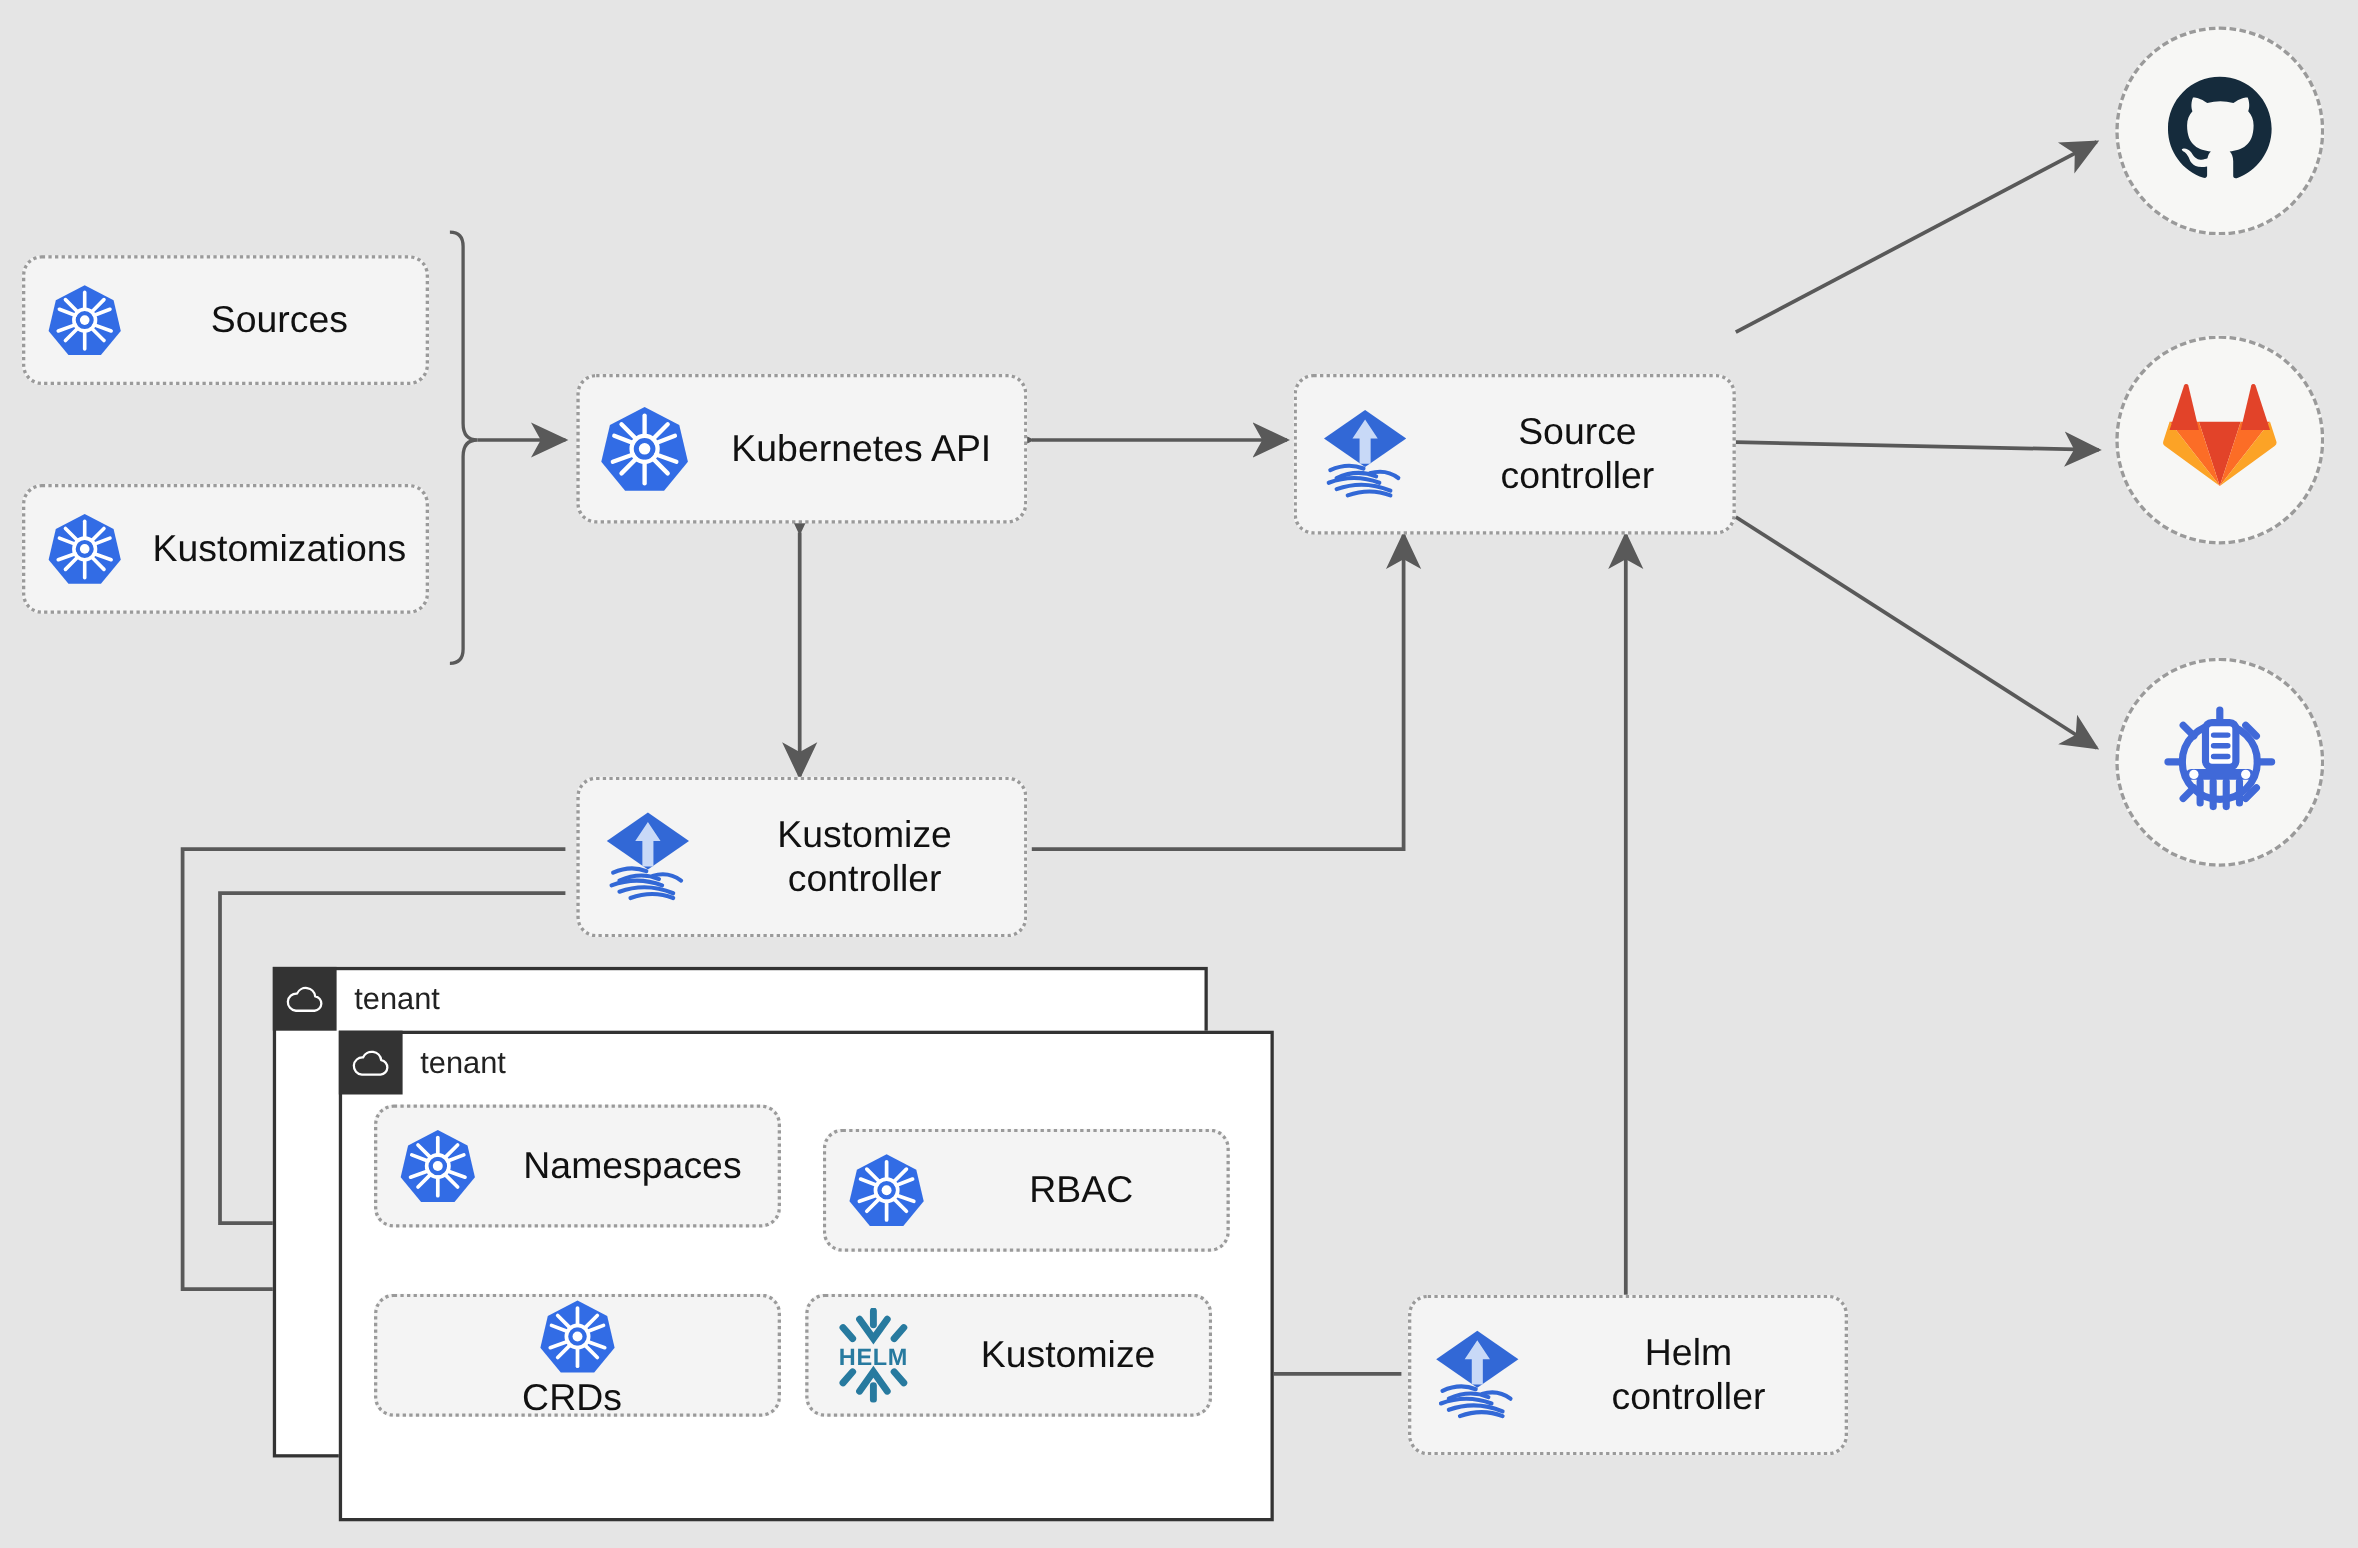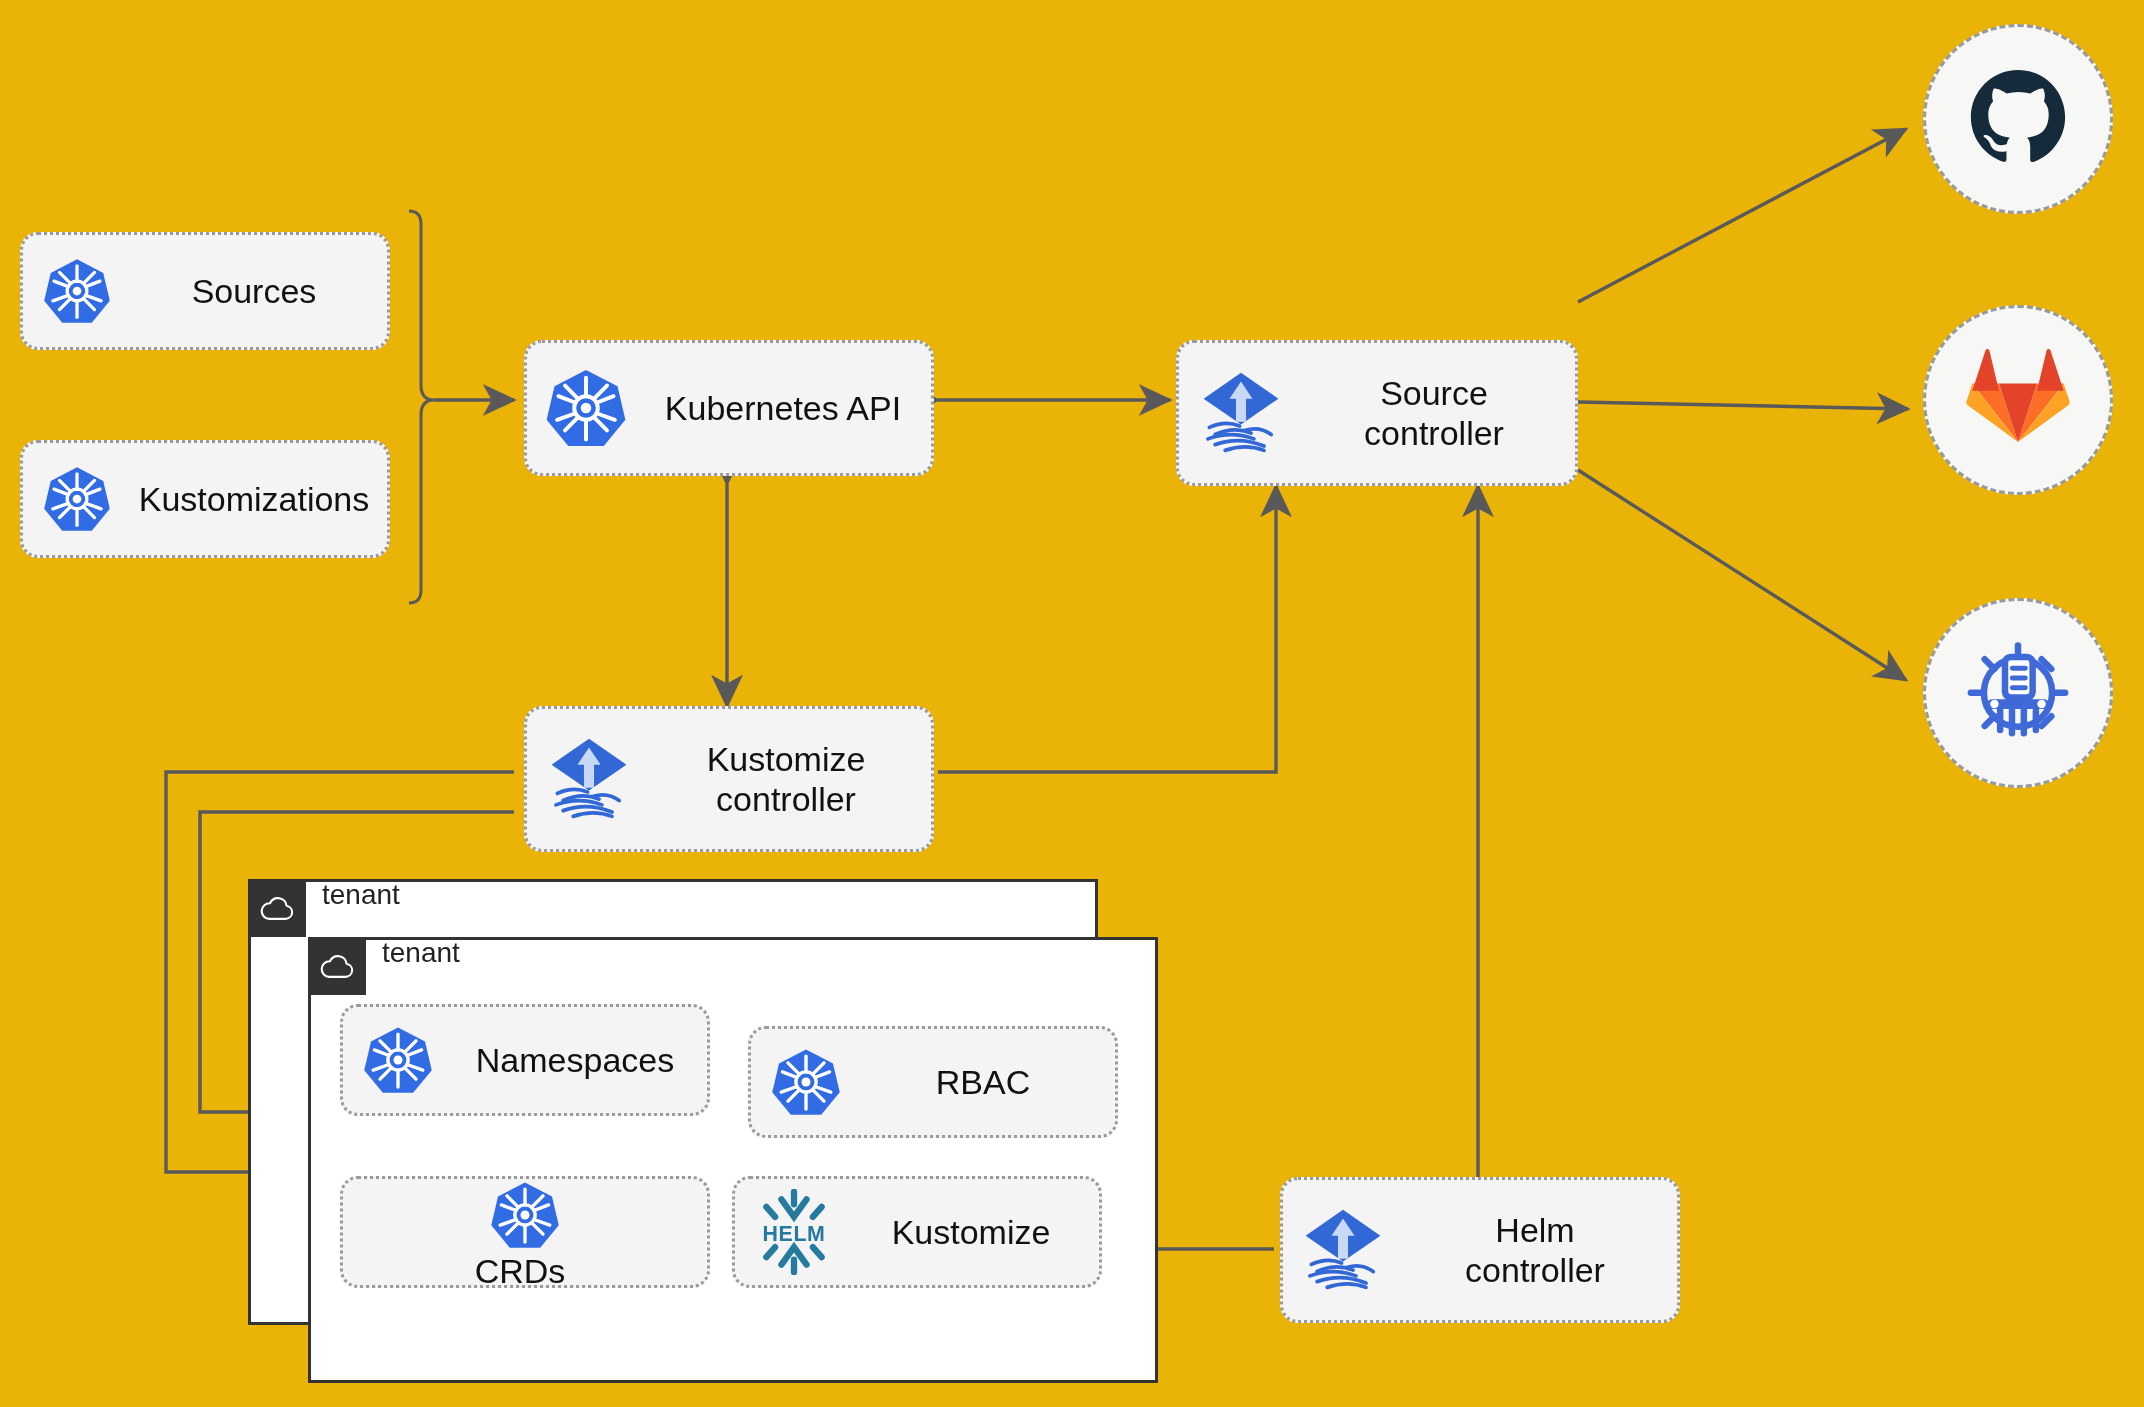--- a/index.html
+++ b/index.html
@@ -1,17 +1,17 @@
 <!DOCTYPE html>
 <html><head>
 <meta charset="utf-8">
 <style>
   html,body{margin:0;padding:0;background:#ffffff;}
   body{font-family:"Liberation Sans","DejaVu Sans",sans-serif;}
-  #stage{position:relative;width:2144px;height:1407px;background:#eab308;overflow:hidden;}
+  #stage{position:relative;width:2144px;height:1407px;background:#e5e5e5;overflow:hidden;}
 
   
   .node{
     position:absolute;
     background:#f4f4f4;
     border:3px dotted #9a9a9a;
     border-radius:18px;
     display:flex;
     align-items:center;
     box-sizing:border-box;
@@ -47,21 +47,21 @@
   .tenant{
     position:absolute;
     background:#ffffff;
     border:3px solid #333333;
     box-sizing:border-box;
   }
   .tenant-head{
     position:absolute;
     left:-3px;top:-3px;
     height:58px;
-    display:flex;
+    display:flex;align-items:center;
   }
   .tenant-chip{
     width:58px;height:58px;
     background:#333333;
     display:flex;align-items:center;justify-content:center;
     flex:0 0 auto;
   }
   .tenant-name{
     color:#222222;
     font-size:28px;

